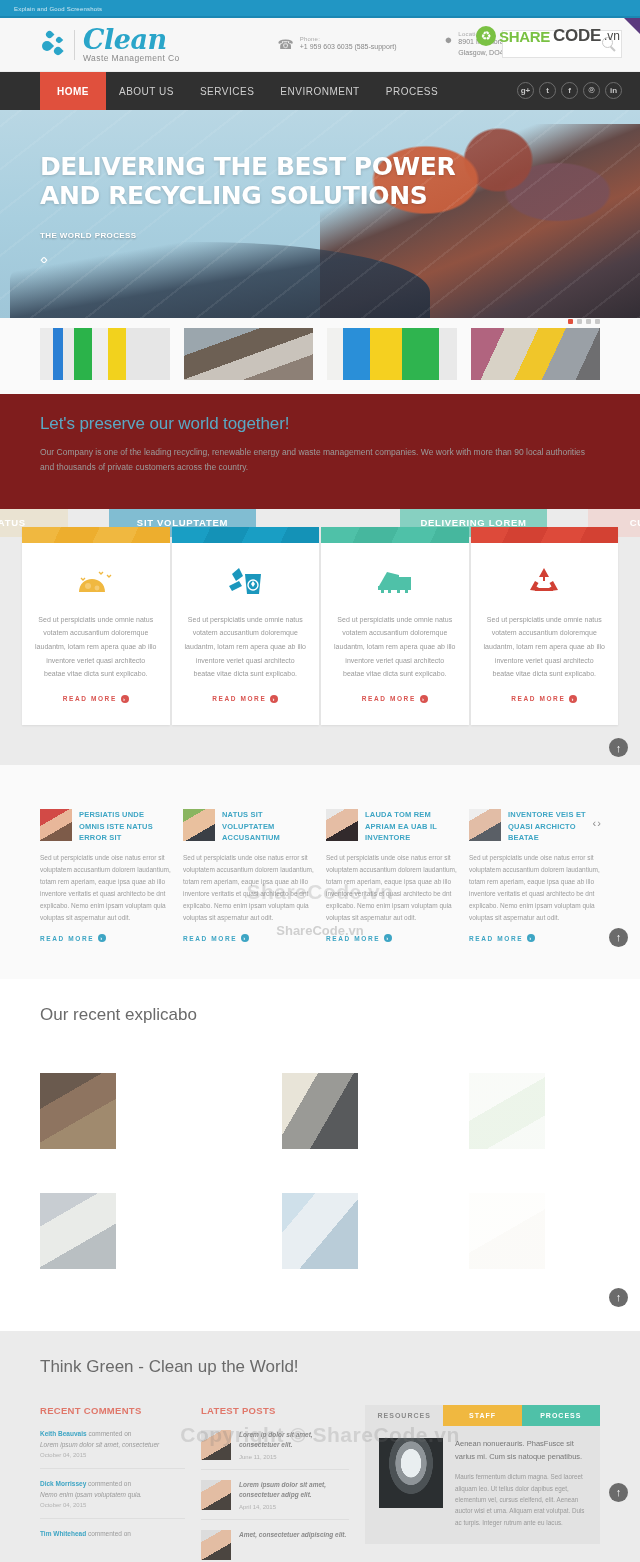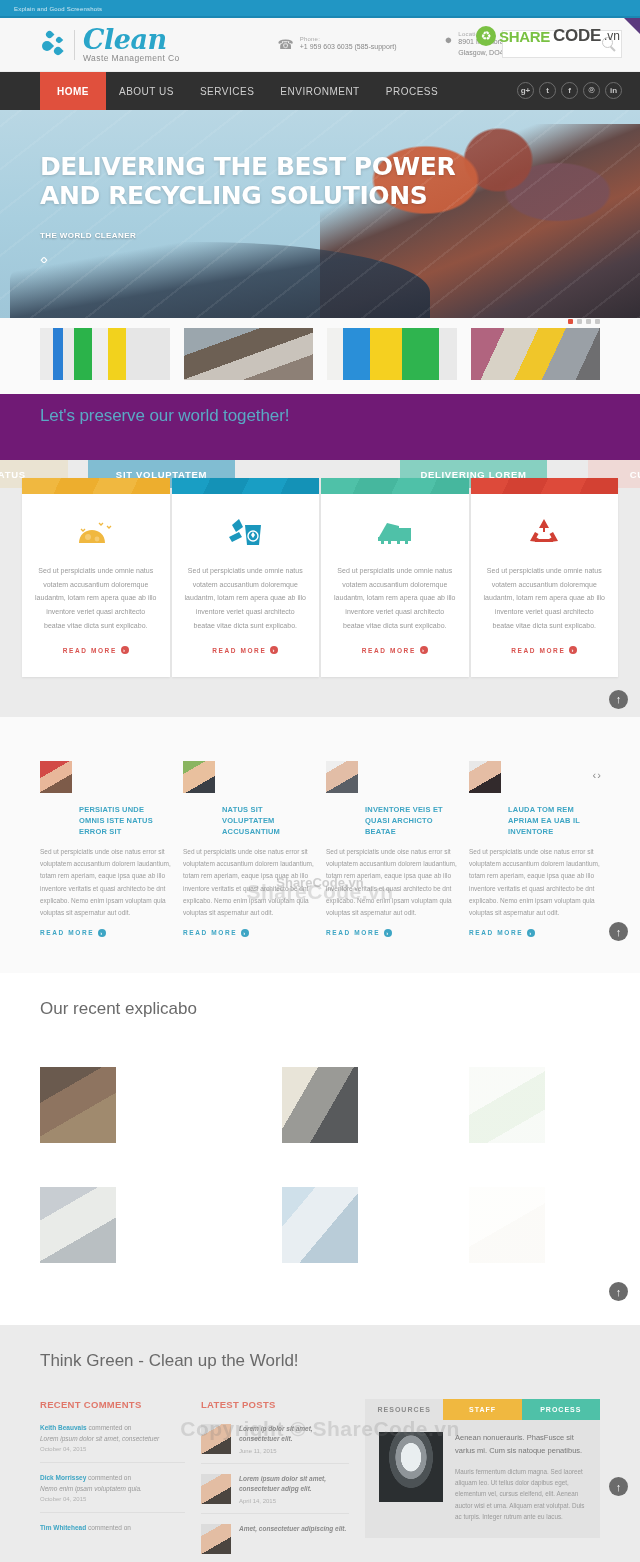--- a/index.html
+++ b/index.html
@@ -140,34 +140,34 @@
       linear-gradient(90deg,#ebebeb 0 10%, #2a7fd4 10% 18%, #e9e9e9 18% 26%, #2bb34a 26% 40%, #efefef 40% 52%, #f2d21d 52% 66%, #e6e6e6 66% 100%),
       #e9e9e9; }
   .t2 { background: linear-gradient(160deg,#9ba6ad 0 28%, #6d6054 28% 52%, #c9c3bb 52% 74%, #8d8076 74% 100%); }
   .t3 { background: linear-gradient(90deg,#f1f1ef 0 12%, #2a8fd8 12% 33%, #f5d020 33% 58%, #2fb44f 58% 86%, #e9e9e9 86% 100%); }
   .t4 { background: linear-gradient(115deg,#b1647f 0 22%, #d8d2c6 22% 44%, #f0c62a 44% 62%, #9aa0a6 62% 84%, #6e6e70 84% 100%); }
   .dots { position: absolute; right: 40px; top: 1px; display: flex; gap: 4px; }
   .dot { width: 5px; height: 5px; background: #c8c8c8; border-radius: 1px; cursor: pointer; }
   .dot.on { background: #e0503d; }
 
   
-  .intro { background: #701a75; padding: 12px 40px 34px; }
+  .intro { background: #7f1d1d; padding: 20px 40px 34px; }
   .intro h2 { font-size: 17px; font-weight: normal; color: #5aa8c4; letter-spacing: -.1px; }
   .intro p { margin-top: 11px; font-size: 8.5px; color: #9b9b9b; line-height: 1.75; max-width: 560px; }
 
   
   .services { background: #ebebeb; position: relative; padding-bottom: 40px; }
   .tips { position: absolute; top: 0; left: 0; width: 640px; height: 28px; }
   .tip {
     position: absolute; top: 0; height: 28px; display: flex; align-items: center;
     justify-content: center; color: #fff; font-size: 9.5px; font-weight: bold;
     letter-spacing: .7px;
   }
   .tip1 { left: -52px; width: 120px; background: #eae3d2; }
-  .tip2 { left: 88px; width: 147px; background: #81bdd2; }
+  .tip2 { left: 109px; width: 147px; background: #81bdd2; }
   .tip3 { left: 400px; width: 147px; background: #87d0c1; }
   .tip4 { left: 588px; width: 120px; background: #efd9d6; }
 
   .cards { display: flex; gap: 2px; padding: 18px 22px 0; position: relative; }
   .card { flex: 1; background: #fff; box-shadow: 0 1px 2px rgba(0,0,0,.07); }
   .card-top { height: 16px; }
   .card-top.c1 { background: linear-gradient(115deg,#f0b840 0 25%, #edae2e 25% 50%, #f0b840 50% 75%, #edae2e 75% 100%); }
   .card-top.c2 { background: linear-gradient(115deg,#199ec4 0 25%, #1492b7 25% 50%, #199ec4 50% 75%, #1492b7 75% 100%); }
   .card-top.c3 { background: linear-gradient(115deg,#4fc1a8 0 25%, #46b79e 25% 50%, #4fc1a8 50% 75%, #46b79e 75% 100%); }
   .card-top.c4 { background: linear-gradient(115deg,#dd4a3a 0 25%, #d34133 25% 50%, #dd4a3a 50% 75%, #d34133 75% 100%); }
@@ -202,21 +202,21 @@
   .members { display: flex; gap: 12px; margin-top: 20px; }
   .member { flex: 1; }
   .m-head { display: flex; gap: 7px; }
   .m-photo { width: 32px; height: 32px; flex: none; }
   .p1 { background: linear-gradient(150deg,#d24a46 0 34%, #e8b79a 34% 62%, #7d5b49 62% 100%); }
   .p2 { background: linear-gradient(150deg,#8ab560 0 26%, #e9c09e 26% 66%, #3a3f46 66% 100%); }
   .p3 { background: linear-gradient(150deg,#e8e8e8 0 22%, #e5bda4 22% 60%, #322a2c 60% 100%); }
   .p4 { background: linear-gradient(150deg,#eeeeee 0 24%, #e2bda6 24% 62%, #5a5f66 62% 100%); }
   .m-name {
     font-size: 7.5px; font-weight: bold; color: #3da5c4; line-height: 1.5;
-    letter-spacing: .2px; text-transform: uppercase; margin-top: 43px;
+    letter-spacing: .2px; text-transform: uppercase;
   }
   .m-text { font-size: 6.5px; color: #9c9c9c; line-height: 1.85; margin-top: 9px; }
   .member .readmore { margin-top: 10px; }
 
   
   .projects { background: #fff; padding: 26px 40px 40px; position: relative; }
   .projects h2 { font-size: 17px; font-weight: normal; color: #6a6a6a; }
   .grid { display: flex; flex-wrap: wrap; margin-top: 26px; }
   .cell { width: 33.33%; height: 120px; display: flex; align-items: center; justify-content: flex-start; }
   .cell.mid { justify-content: center; }
@@ -353,21 +353,21 @@
   <div class="hero">
     <div class="hero-scrap"></div>
     <div class="hero-scrap2"></div>
     <div class="hero-ghost"></div>
     <div class="hero-inner">
       <div class="hero-h1">
         <div>DELIVERING THE BEST POWER</div>
         <div>AND RECYCLING SOLUTIONS</div>
       </div>
       <div class="hero-sub">
-        <div>THE WORLD CLEANER</div>
+        <div>THE WORLD PROCESS</div>
       </div>
       <div class="hero-arrows">‹›</div>
     </div>
   </div>
 
   <div class="thumbs-band">
     <div class="dots">
       <div class="dot on"></div>
       <div class="dot"></div>
       <div class="dot"></div>
@@ -376,20 +376,21 @@
     <div class="thumbs">
       <div class="thumb t1"></div>
       <div class="thumb t2"></div>
       <div class="thumb t3"></div>
       <div class="thumb t4"></div>
     </div>
   </div>
 
   <div class="intro">
     <h2>Let's preserve our world together!</h2>
+    <p>Our Company is one of the leading recycling, renewable energy and waste management companies. We work with more than 90 local authorities and thousands of private customers across the country.</p>
   </div>
 
   <div class="services">
     <div class="tips">
       <div class="tip tip1">RATUS</div>
       <div class="tip tip2">SIT VOLUPTATEM</div>
       <div class="tip tip3">DELIVERING LOREM</div>
       <div class="tip tip4">CUSTO</div>
     </div>
 
@@ -498,33 +499,33 @@
           <div class="m-name">NATUS SIT VOLUPTATEM ACCUSANTIUM</div>
         </div>
         <div class="m-text">Sed ut perspiciatis unde oise natus error sit voluptatem accusantium dolorem laudantium, totam rem aperiam, eaque ipsa quae ab illo inventore veritatis et quasi architecto be dnt explicabo. Nemo enim ipsam voluptam quia voluptas sit aspernatur aut odit.</div>
         <div class="readmore rm-blue">
           <span>READ MORE</span>
           <span class="rm-circ blue">›</span>
         </div>
       </div>
       <div class="member">
         <div class="m-head">
-          <div class="m-photo p4"></div>
-          <div class="m-name">INVENTORE VEIS ET QUASI ARCHICTO BEATAE</div>
+          <div class="m-photo p3"></div>
+          <div class="m-name">LAUDA TOM REM APRIAM EA UAB IL INVENTORE</div>
         </div>
         <div class="m-text">Sed ut perspiciatis unde oise natus error sit voluptatem accusantium dolorem laudantium, totam rem aperiam, eaque ipsa quae ab illo inventore veritatis et quasi architecto be dnt explicabo. Nemo enim ipsam voluptam quia voluptas sit aspernatur aut odit.</div>
         <div class="readmore rm-blue">
           <span>READ MORE</span>
           <span class="rm-circ blue">›</span>
         </div>
       </div>
       <div class="member">
         <div class="m-head">
-          <div class="m-photo p3"></div>
-          <div class="m-name">LAUDA TOM REM APRIAM EA UAB IL INVENTORE</div>
+          <div class="m-photo p4"></div>
+          <div class="m-name">INVENTORE VEIS ET QUASI ARCHICTO BEATAE</div>
         </div>
         <div class="m-text">Sed ut perspiciatis unde oise natus error sit voluptatem accusantium dolorem laudantium, totam rem aperiam, eaque ipsa quae ab illo inventore veritatis et quasi architecto be dnt explicabo. Nemo enim ipsam voluptam quia voluptas sit aspernatur aut odit.</div>
         <div class="readmore rm-blue">
           <span>READ MORE</span>
           <span class="rm-circ blue">›</span>
         </div>
       </div>
     </div>
     <div class="scrolltop" style="bottom:32px">↑</div>
     <div class="wm-sm" style="top:158px">ShareCode.vn</div>

